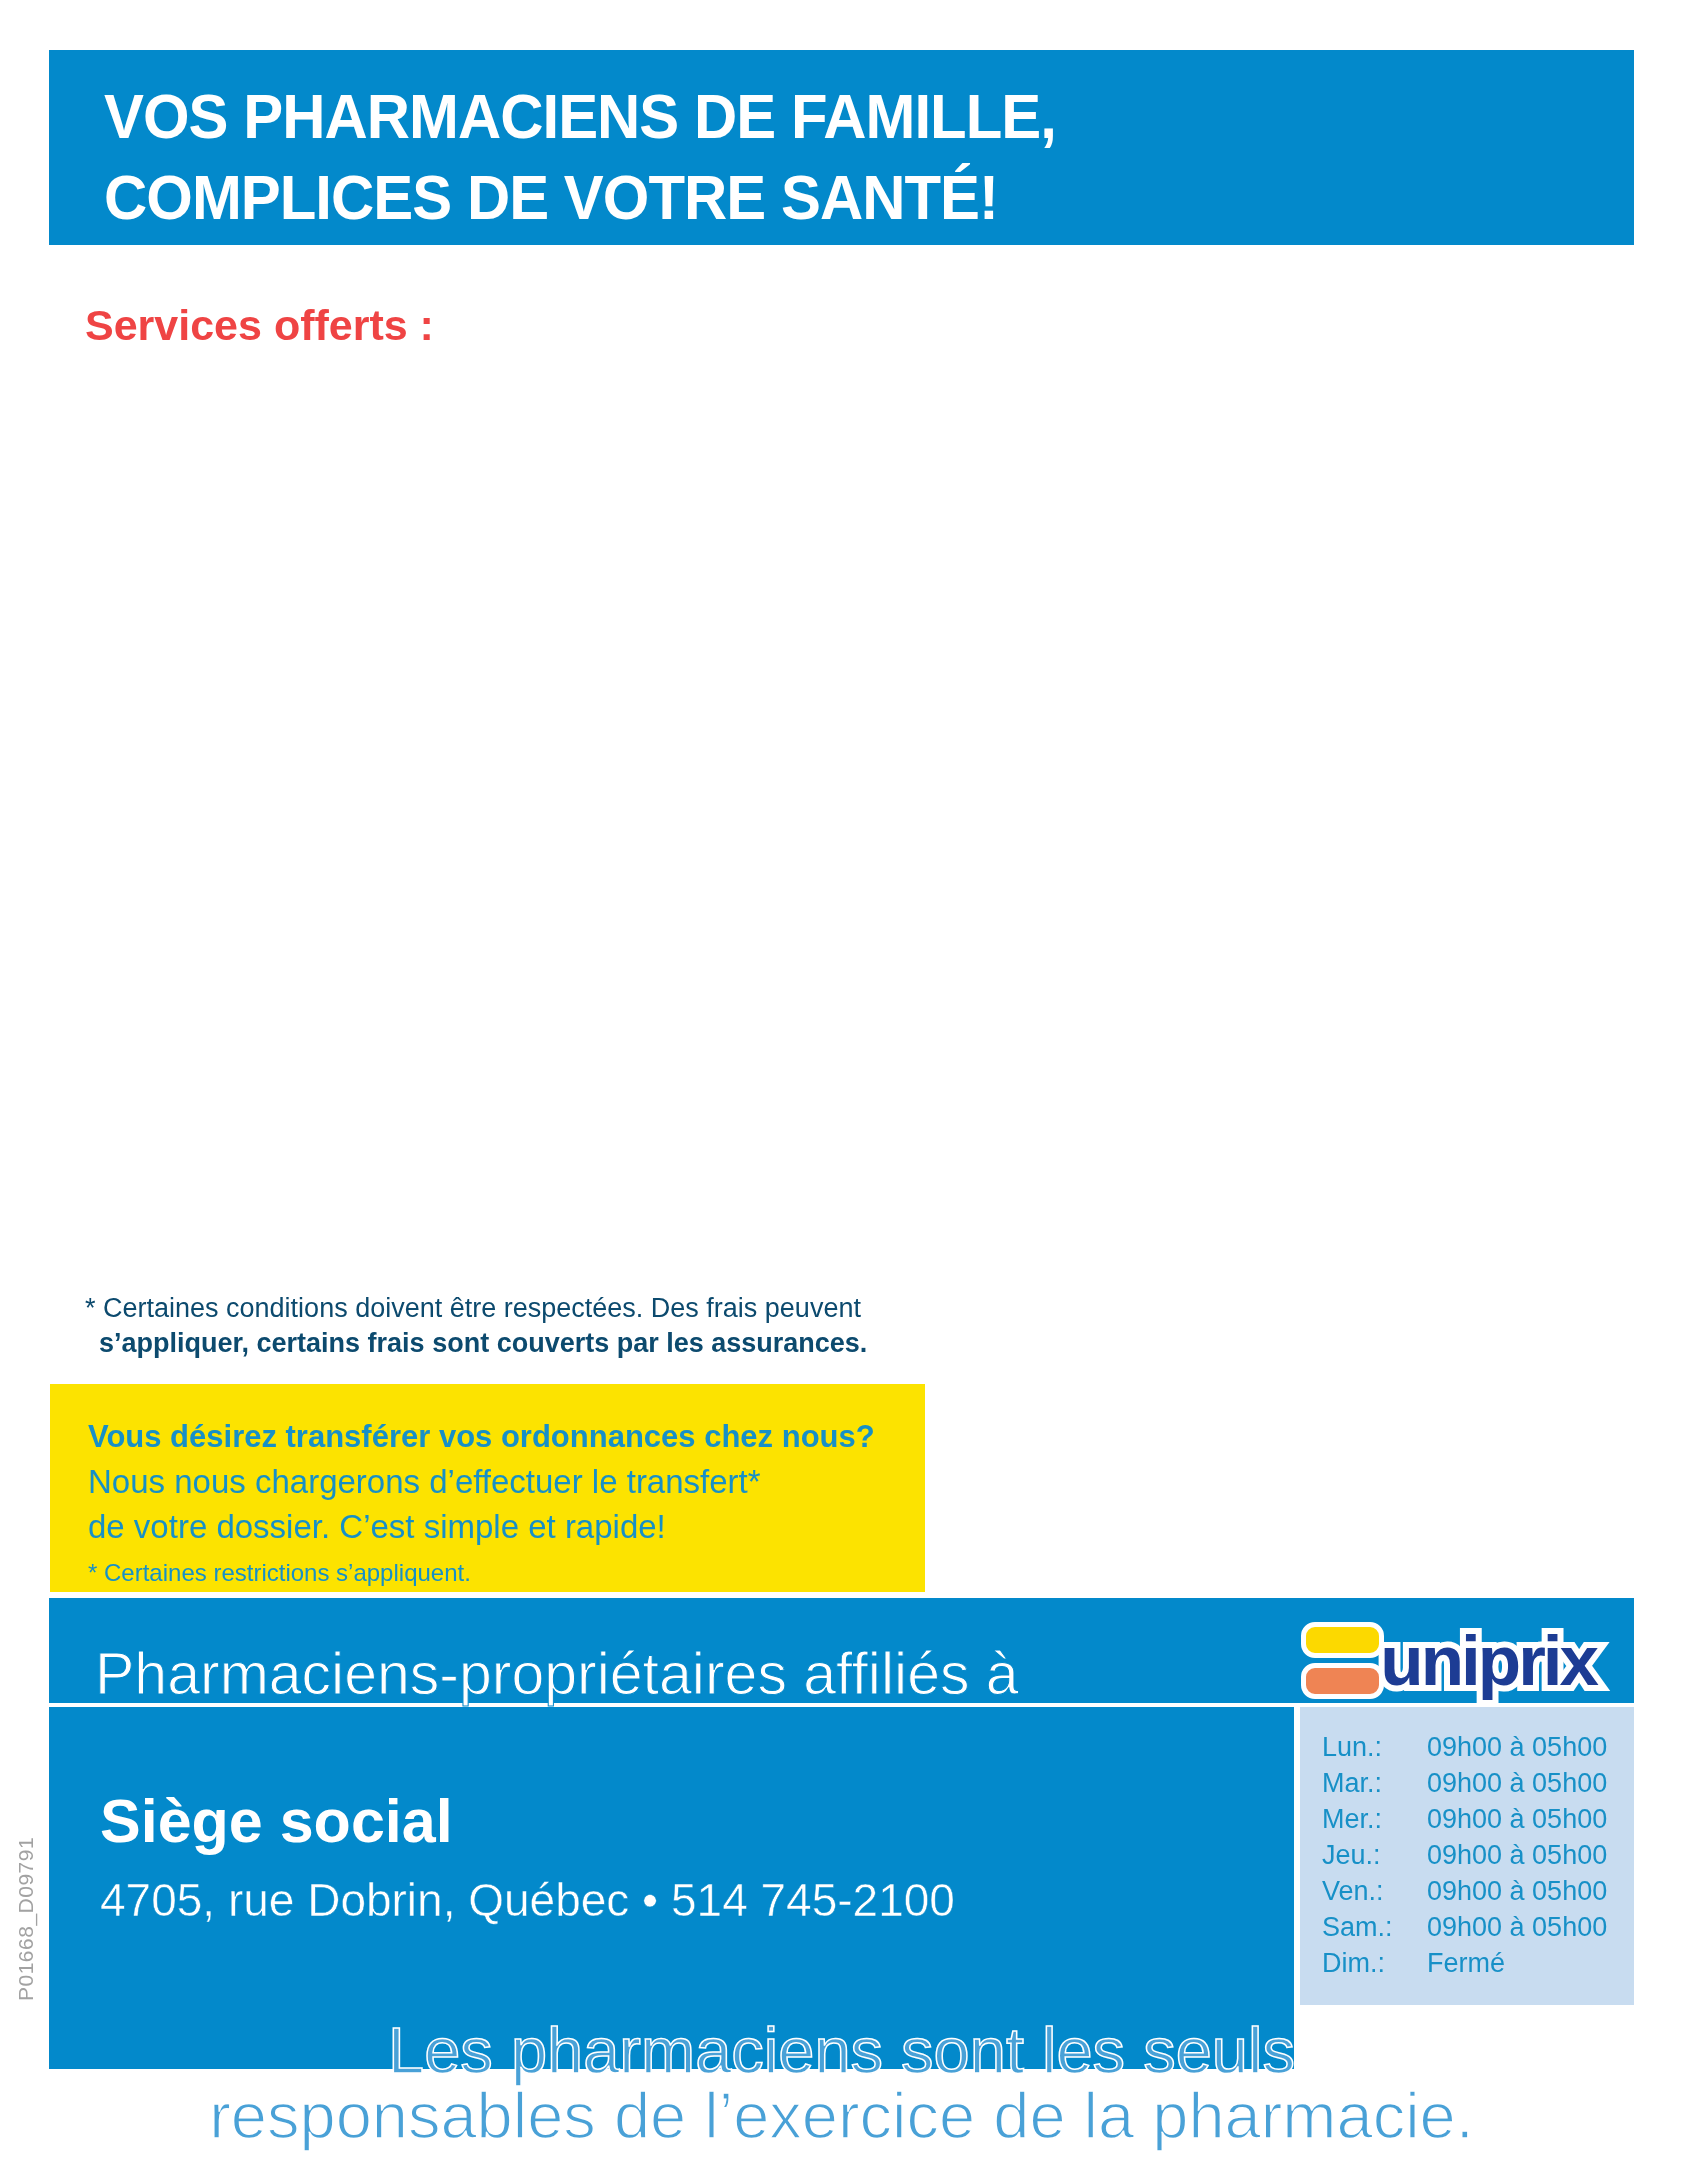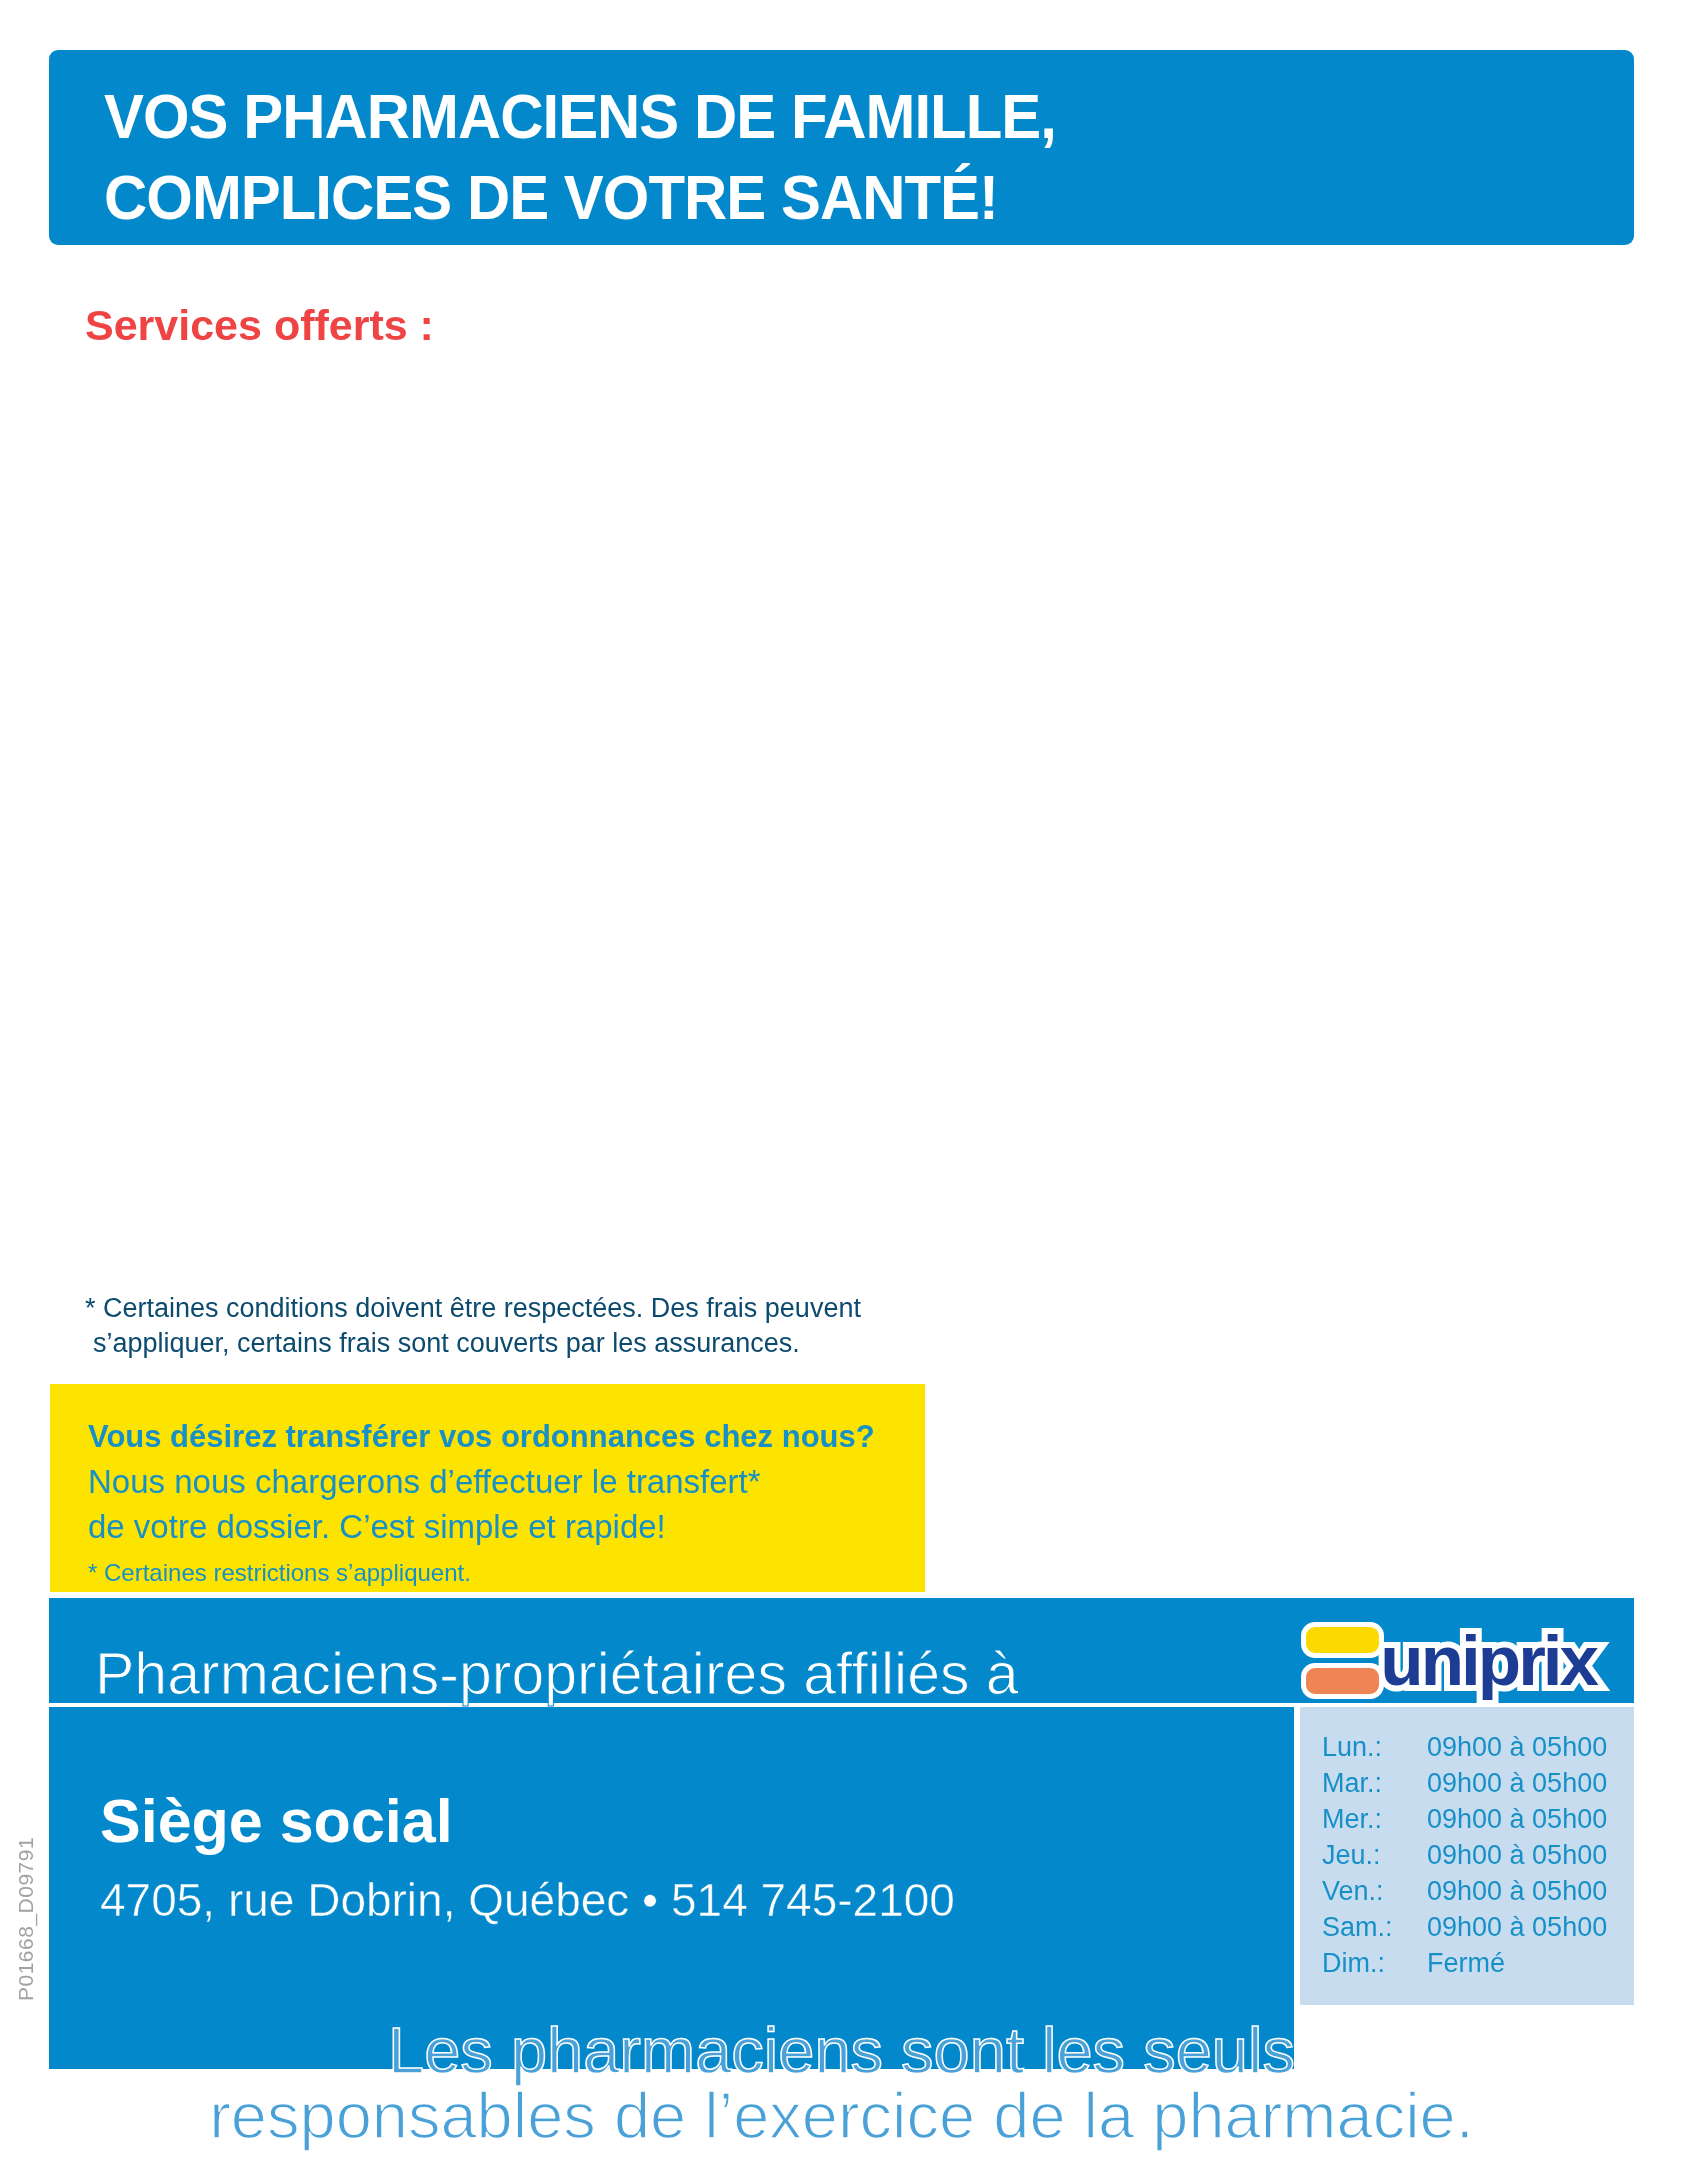--- a/index.html
+++ b/index.html
@@ -4,38 +4,37 @@
 <style>
   html,body{margin:0;padding:0;background:#ffffff;}
   .canvas{
     position:relative;width:1683px;height:2178px;background:#ffffff;
     font-family:"Liberation Sans",sans-serif;overflow:hidden;
   }
   
   .top-banner{
     position:absolute;left:49px;top:50px;width:1585px;height:195px;
     background:#0389cb;
-    border-radius:9px;
   }
   .headline{
     position:absolute;left:55px;top:26px;color:#ffffff;font-weight:bold;
     font-size:63px;line-height:81px;letter-spacing:-1px;white-space:nowrap;
     transform:scaleX(0.95);transform-origin:left top;
   }
   
   .services-heading{
     position:absolute;left:85px;top:301px;color:#ef4444;
     font-size:43px;font-weight:bold;white-space:nowrap;
   }
   
   .disclaimer{
     position:absolute;left:85px;top:1291px;color:#0c4a6e;
     font-size:27px;line-height:35px;
   }
-  .disclaimer .l2{margin-left:8px;}
+  .disclaimer .l2{margin-left:14px;font-weight:bold;}
   
   .transfer-box{
     position:absolute;left:50px;top:1384px;width:875px;height:208px;
     background:#fce300;box-sizing:border-box;padding:30px 0 0 38px;
   }
   .tb-title{color:#1790c7;font-size:31px;font-weight:bold;line-height:45px;white-space:nowrap;}
   .tb-line{color:#1790c7;font-size:33px;line-height:45px;white-space:nowrap;}
   .tb-bold{font-weight:normal;}
   .tb-foot{color:#1790c7;font-size:24px;margin-top:10px;white-space:nowrap;}
   

